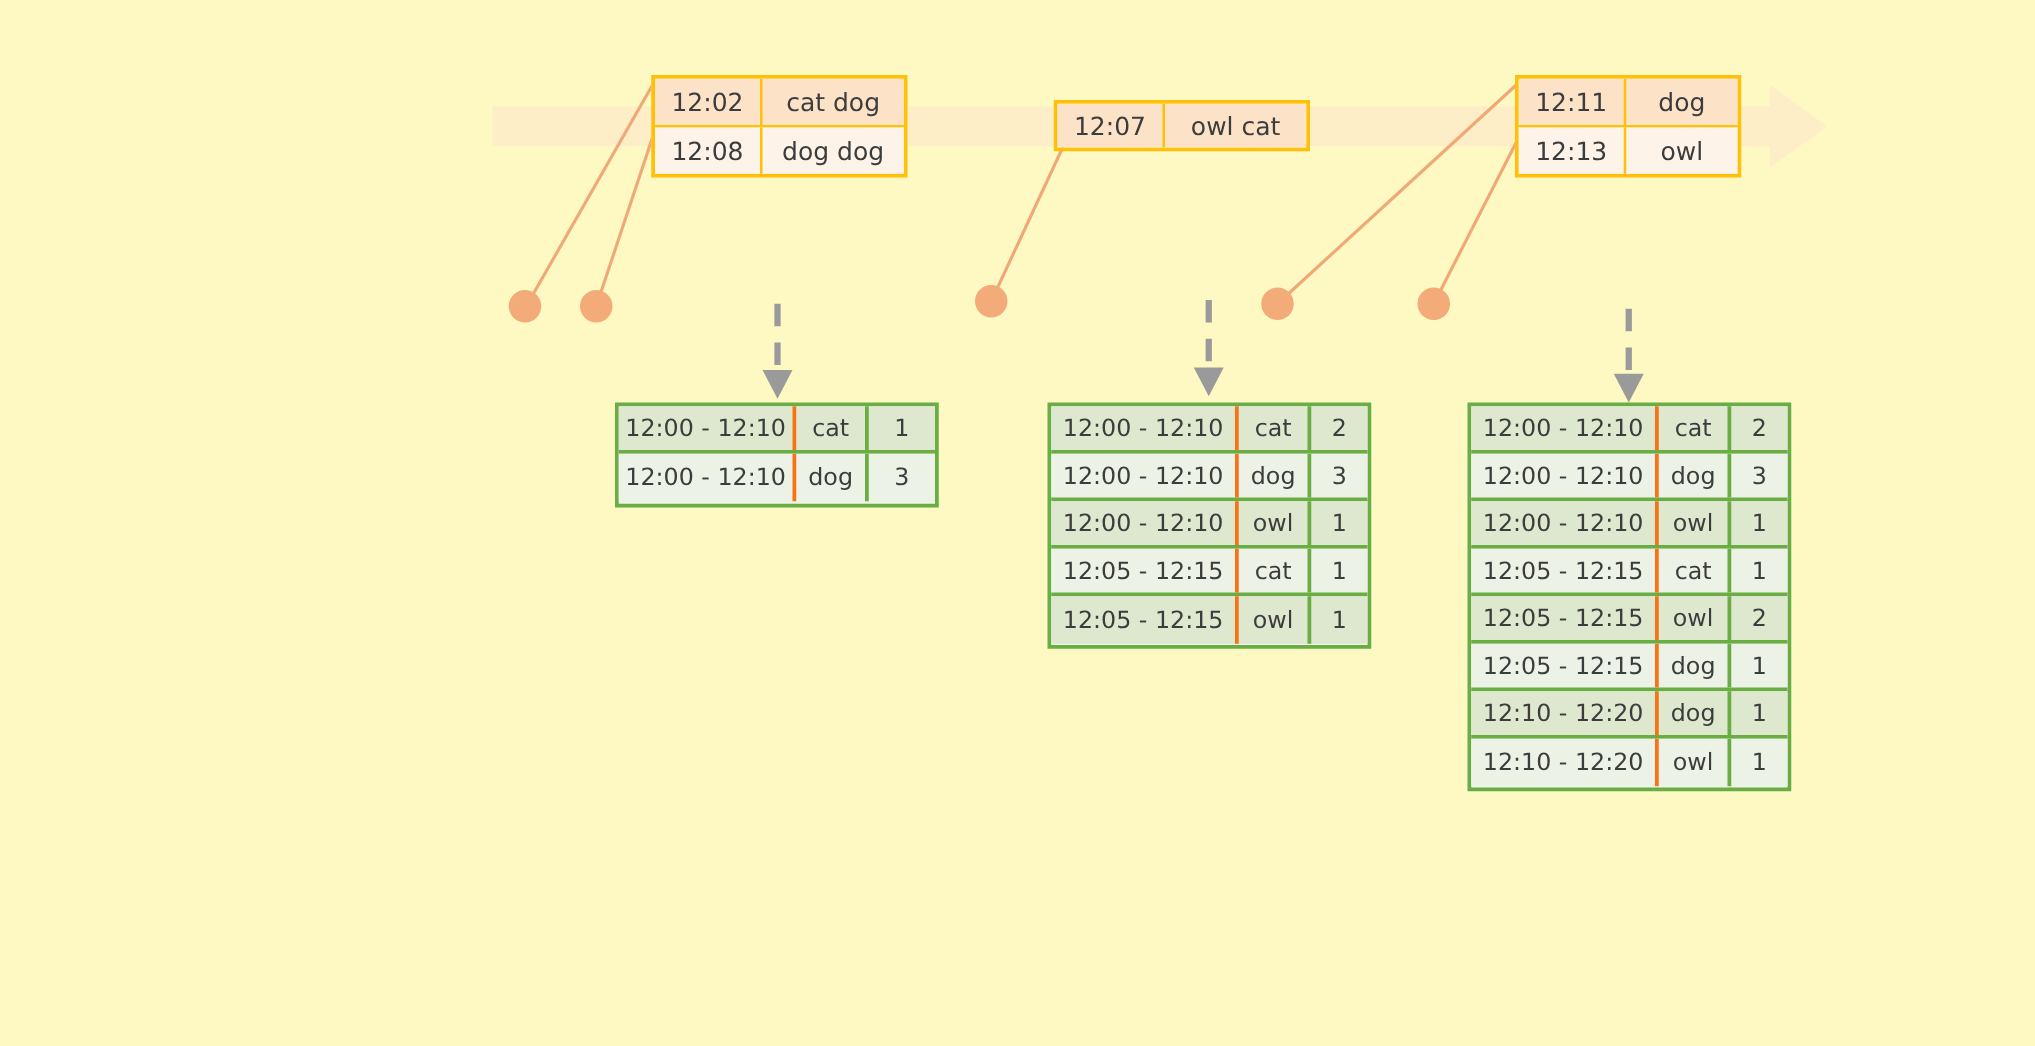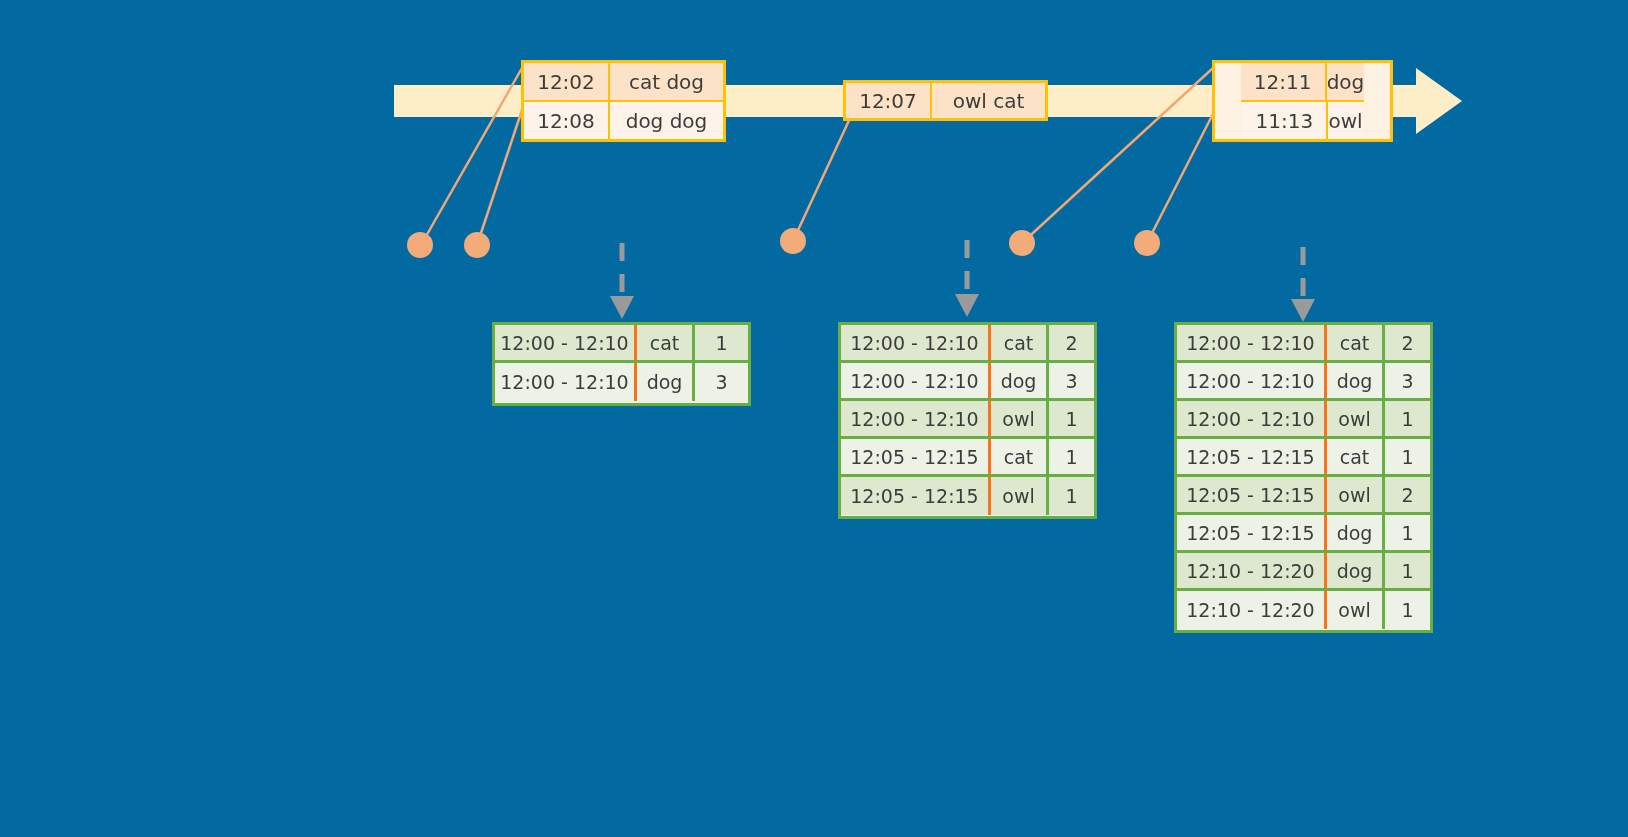--- a/index.html
+++ b/index.html
@@ -12,21 +12,21 @@
     height: 837px;
     position: relative;
     overflow: hidden;
     font-family: "DejaVu Sans", sans-serif;
   }
   #stage {
     position: absolute;
     left: 0; top: 0;
     width: 1628px;
     height: 837px;
-    background: #0369a1;
+    background: #fef9c3;
   }
   svg.layer {
     position: absolute;
     left: 0; top: 0;
     width: 1628px;
     height: 837px;
     pointer-events: none;
   }
 
   
@@ -174,27 +174,27 @@
     </div>
   </div>
 
   <div class="event-box" style="left:843px; top:80px; width:205px; height:41px;">
     <div class="event-row shade-a">
       <div class="event-time">12:07</div>
       <div class="event-words">owl cat</div>
     </div>
   </div>
 
-  <div class="event-box" style="left:1212px; top:60px; width:181px; height:82px;align-items:center;">
+  <div class="event-box" style="left:1212px; top:60px; width:181px; height:82px;">
     <div class="event-row shade-a">
       <div class="event-time">12:11</div>
       <div class="event-words">dog</div>
     </div>
     <div class="event-row shade-b">
-      <div class="event-time">11:13</div>
+      <div class="event-time">12:13</div>
       <div class="event-words">owl</div>
     </div>
   </div>
 
   <div class="result-table" style="left:492px; top:322px; width:259px; height:84px;">
     <div class="res-row tint-a">
       <div class="res-window">12:00 - 12:10</div>
       <div class="res-key">cat</div>
       <div class="res-count">1</div>
     </div>

